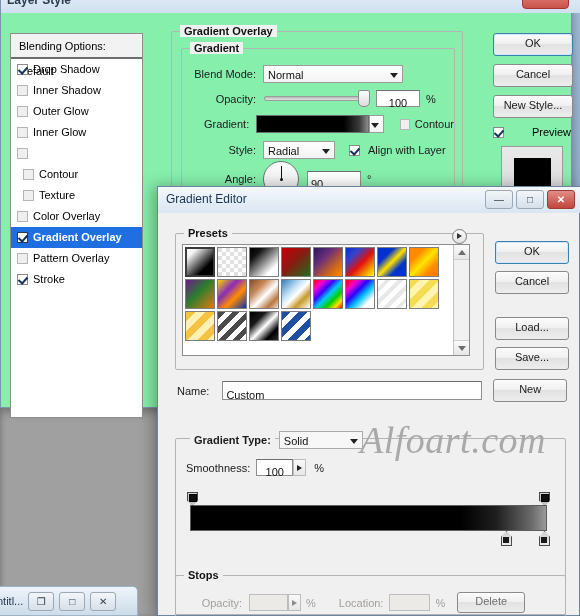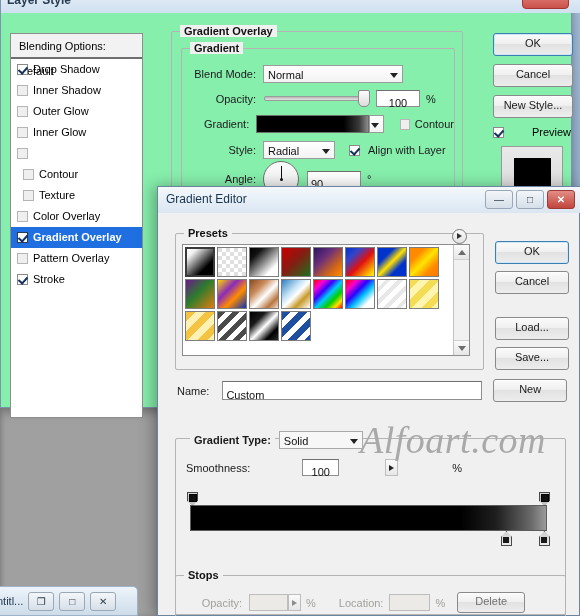--- a/index.html
+++ b/index.html
@@ -421,21 +421,21 @@
 
     <div class="group" id="ge-type">
       <div class="row" style="left:14px;top:-8px;">
         <span class="lbl sep-title" style="background:#f0f0f0;padding:0 4px;">Gradient Type:</span>
         <div class="combo" style="margin-left:4px;width:84px;background:#f7f7f7;border-color:#aaa;">
           <span>Solid</span>
           <span class="arw"></span>
         </div>
       </div>
 
-      <div class="row" style="left:10px;top:20px;gap:46px;">
+      <div class="row" style="left:10px;top:20px;">
         <span class="lbl">Smoothness:</span>
         <div class="field" style="margin-left:6px;width:37px;text-align:center;">100</div>
         <div class="stepper on">
             <span class="tri"></span>
           </div>
         <span class="lbl" style="margin-left:8px;">%</span>
       </div>
     </div>
 
     <div id="strip-wrap">

